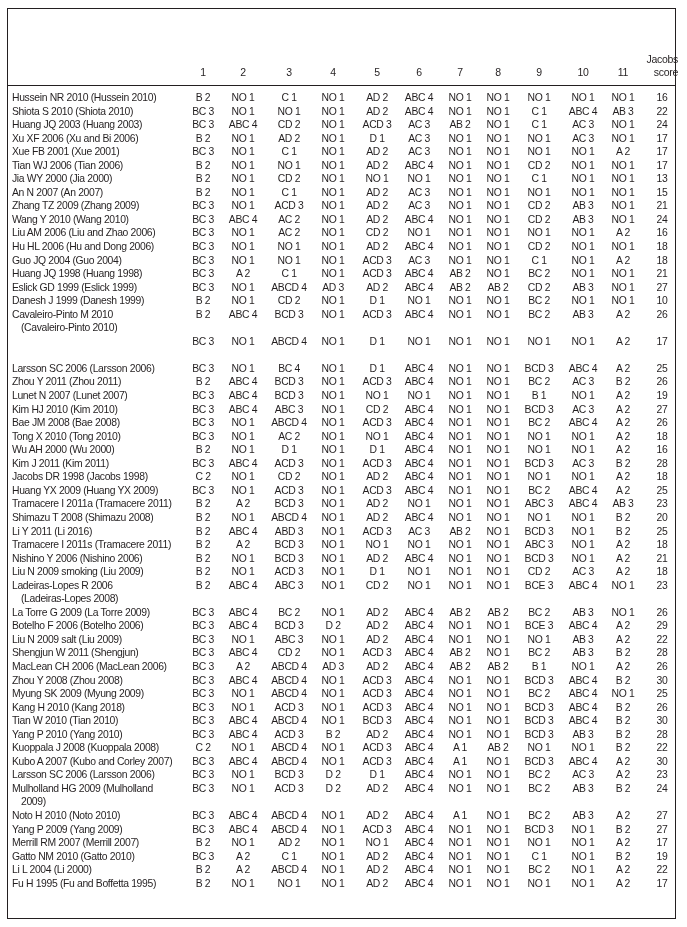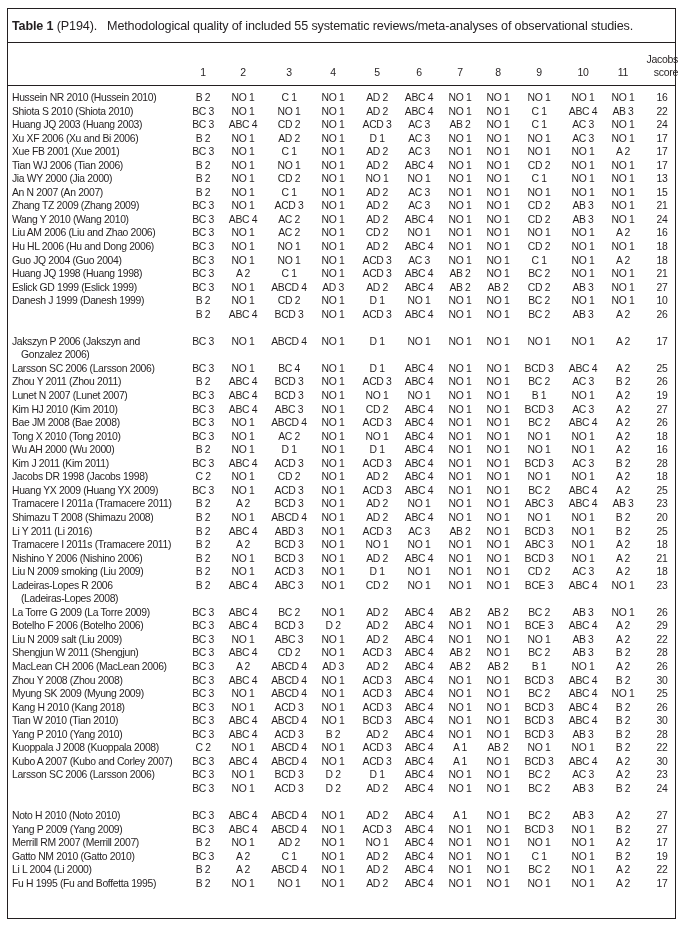--- a/index.html
+++ b/index.html
@@ -27,23 +27,20 @@
   .row { position: relative; height: 13.55px; font-size: 10.4px; line-height: 13.55px; letter-spacing: -0.35px; }
   .row.wrap { height: 27.1px; }
   .study { position: absolute; left: 4px; width: 178px; white-space: normal; }
   .study .l2 { display: block; padding-left: 9px; }
   .cell { position: absolute; top: 0; width: 44px; margin-left: -22px; text-align: center; white-space: nowrap; }
 </style>
 </head>
 <body>
 
 <div class="table-box">
-  <div class="caption">
-    <b>Table 1</b><span> (P194).</span>&nbsp;&nbsp;&nbsp;<span>Methodological quality of included 55 systematic reviews/meta-analyses of observational studies.</span>
-  </div>
   <div class="head" id="head">
       <div class="hcell" style="left: 195px;">1</div>
       <div class="hcell" style="left: 235px;">2</div>
       <div class="hcell" style="left: 281px;">3</div>
       <div class="hcell" style="left: 325px;">4</div>
       <div class="hcell" style="left: 369px;">5</div>
       <div class="hcell" style="left: 411px;">6</div>
       <div class="hcell" style="left: 452px;">7</div>
       <div class="hcell" style="left: 490px;">8</div>
       <div class="hcell" style="left: 531px;">9</div>
@@ -289,35 +286,35 @@
         <div class="cell" style="left: 369px;">D 1</div>
         <div class="cell" style="left: 411px;">NO 1</div>
         <div class="cell" style="left: 452px;">NO 1</div>
         <div class="cell" style="left: 490px;">NO 1</div>
         <div class="cell" style="left: 531px;">BC 2</div>
         <div class="cell" style="left: 575px;">NO 1</div>
         <div class="cell" style="left: 615px;">NO 1</div>
         <div class="cell" style="left: 654px;">10</div>
       </div>
       <div class="row wrap">
+        <div class="study"><span>Cavaleiro-Pinto M 2010</span><span class="l2">(Cavaleiro-Pinto 2010)</span></div>
         <div class="cell" style="left: 195px;">B 2</div>
         <div class="cell" style="left: 235px;">ABC 4</div>
         <div class="cell" style="left: 281px;">BCD 3</div>
         <div class="cell" style="left: 325px;">NO 1</div>
         <div class="cell" style="left: 369px;">ACD 3</div>
         <div class="cell" style="left: 411px;">ABC 4</div>
         <div class="cell" style="left: 452px;">NO 1</div>
         <div class="cell" style="left: 490px;">NO 1</div>
         <div class="cell" style="left: 531px;">BC 2</div>
         <div class="cell" style="left: 575px;">AB 3</div>
         <div class="cell" style="left: 615px;">A 2</div>
         <div class="cell" style="left: 654px;">26</div>
       </div>
       <div class="row wrap">
-        <div class="study"><span>Jakszyn P 2006 (Jakszyn and</span><span class="l2">Gonzalez 2006)</span></div>
         <div class="cell" style="left: 195px;">BC 3</div>
         <div class="cell" style="left: 235px;">NO 1</div>
         <div class="cell" style="left: 281px;">ABCD 4</div>
         <div class="cell" style="left: 325px;">NO 1</div>
         <div class="cell" style="left: 369px;">D 1</div>
         <div class="cell" style="left: 411px;">NO 1</div>
         <div class="cell" style="left: 452px;">NO 1</div>
         <div class="cell" style="left: 490px;">NO 1</div>
         <div class="cell" style="left: 531px;">NO 1</div>
         <div class="cell" style="left: 575px;">NO 1</div>
@@ -768,20 +765,21 @@
         <div class="cell" style="left: 369px;">D 1</div>
         <div class="cell" style="left: 411px;">ABC 4</div>
         <div class="cell" style="left: 452px;">NO 1</div>
         <div class="cell" style="left: 490px;">NO 1</div>
         <div class="cell" style="left: 531px;">BC 2</div>
         <div class="cell" style="left: 575px;">AC 3</div>
         <div class="cell" style="left: 615px;">A 2</div>
         <div class="cell" style="left: 654px;">23</div>
       </div>
       <div class="row wrap">
+        <div class="study"><span>Mulholland HG 2009 (Mulholland</span><span class="l2">2009)</span></div>
         <div class="cell" style="left: 195px;">BC 3</div>
         <div class="cell" style="left: 235px;">NO 1</div>
         <div class="cell" style="left: 281px;">ACD 3</div>
         <div class="cell" style="left: 325px;">D 2</div>
         <div class="cell" style="left: 369px;">AD 2</div>
         <div class="cell" style="left: 411px;">ABC 4</div>
         <div class="cell" style="left: 452px;">NO 1</div>
         <div class="cell" style="left: 490px;">NO 1</div>
         <div class="cell" style="left: 531px;">BC 2</div>
         <div class="cell" style="left: 575px;">AB 3</div>

